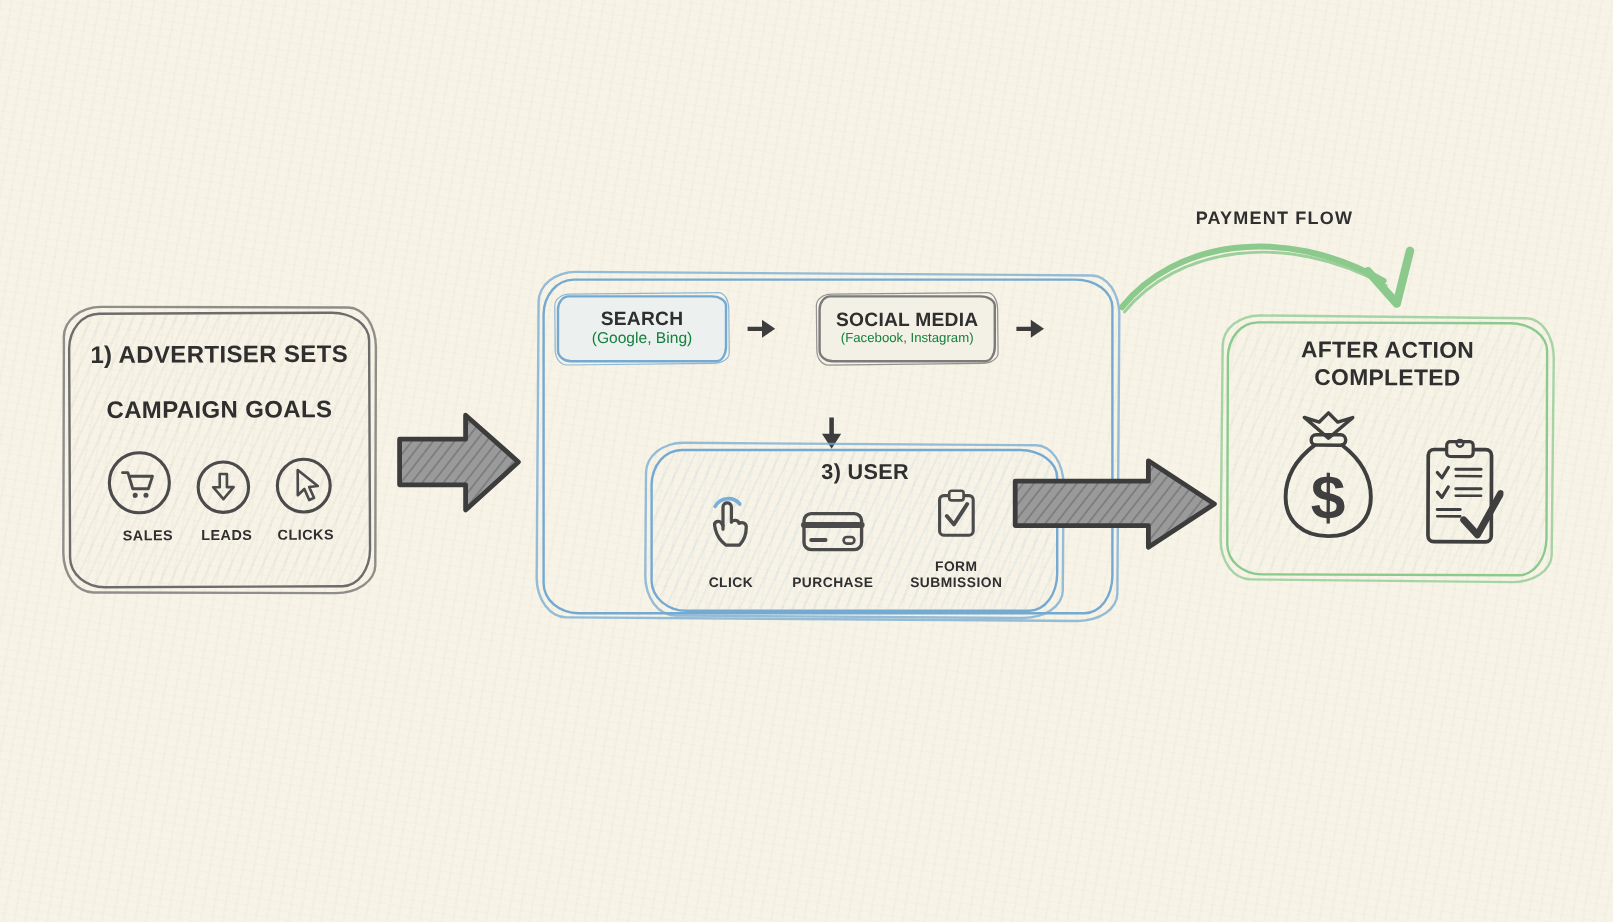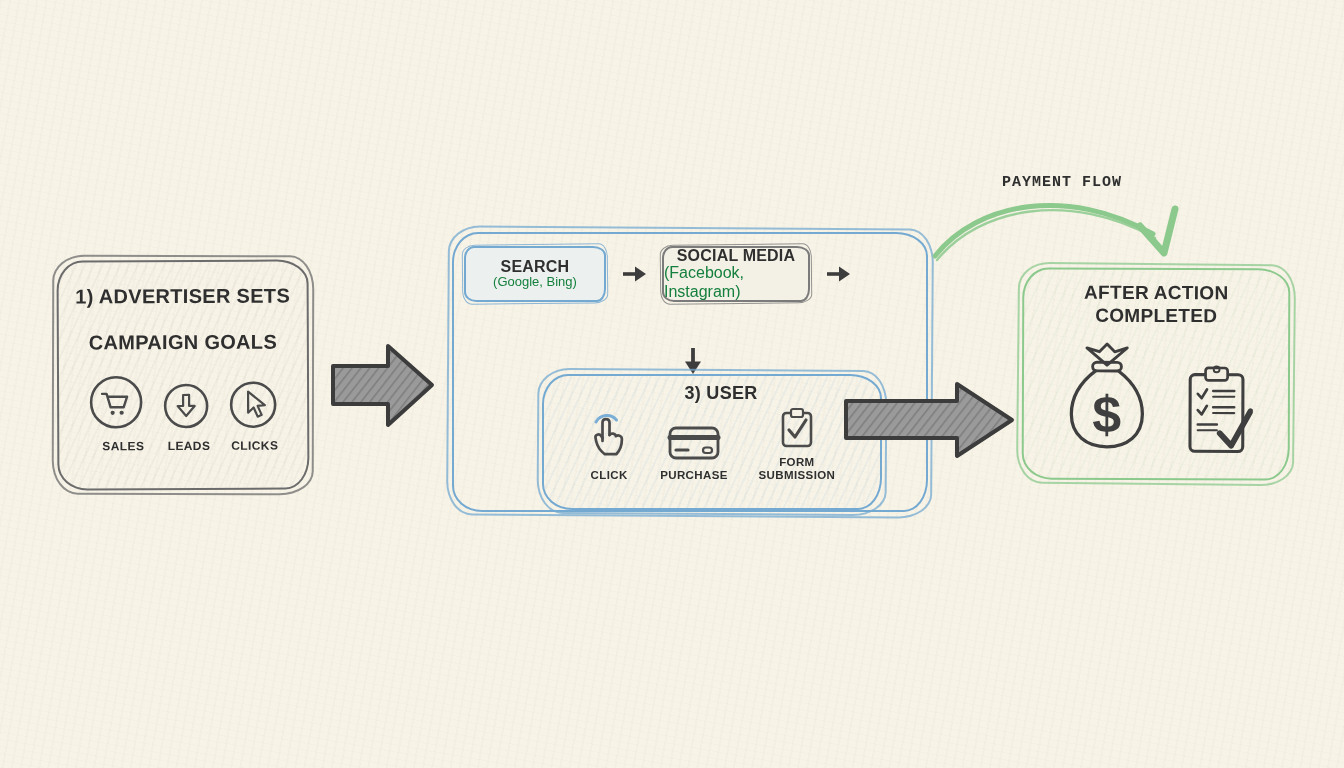--- a/index.html
+++ b/index.html
@@ -7,21 +7,21 @@
   body{
     position:relative;
     font-family:"Liberation Sans", sans-serif;
     background:
       repeating-linear-gradient(100deg, rgba(160,150,120,0.04) 0 2px, transparent 2px 9px),
       repeating-linear-gradient(10deg, rgba(160,150,120,0.03) 0 1px, transparent 1px 7px),
       #f7f3e7;
     color:#2f2f2f;
     overflow:hidden;
   }
-  .abs{ position:absolute;font-family:Liberation Mono, monospace; }
+  .abs{ position:absolute; }
   
   .sketch{
     position:absolute;
     border:2.6px solid var(--c,#6f6f6f);
     border-radius:26px 32px 24px 30px / 30px 24px 32px 26px;
   }
   .sketch::before{
     content:"";
     position:absolute; inset:-7px;
     border:2px solid var(--c,#6f6f6f);
@@ -62,33 +62,33 @@
   #arrow2{ left:843px; top:380px; width:174px; height:80px; }
 
   
   #box2{ left:452px; top:232px; width:476px; height:280px; --c:#74a9d2; }
   #box2 .title{ font-size:20px; margin:14px 0 0 18px; }
   .channels{ display:flex; align-items:center; gap:15px; margin:12px 8px 0 10px; }
   .channel{ height:56px; display:flex; flex-direction:column; justify-content:center; align-items:center; background:#eef1ee; }
   .channel .name{ font-size:16px; font-weight:bold; line-height:1.1; text-align:center; letter-spacing:.2px;}
   .channel .detail{ font-size:13px; font-weight:normal; color:#15803d; line-height:1.15; }
   #ch-search{ width:142px; --c:#74a9d2; background:#ecf0ef; }
-  #ch-social{ width:148px; --c:#7b7b7b; background:#f3f0e6; }
-  #ch-social .detail{ font-size:16px; }
+  #ch-social{ width:148px; --c:#7b7b7b; background:#f3f0e6;margin-left:20px; }
+  #ch-social .detail{ font-size:11px; }
   #ch-affiliate{ width:114px; --c:#7b7b7b; background:#e8eceb; }
   #ch-affiliate .name{ font-size:15px; }
   #down-arrow{ left:228px; top:112px; }
 
   
   #box3{ left:88px; top:140px; width:340px; height:136px; --c:#74a9d2;
          background:repeating-linear-gradient(115deg, rgba(116,169,210,0.09) 0 2px, transparent 2px 8px); }
   #box3 .title{ font-size:18px; }
   #box3 .t1{ margin-top:7px; }
   .actions{ display:flex; justify-content:center; align-items:flex-end; gap:26px; margin-top:2px; }
-  .action{ display:flex; flex-direction:column; align-items:center; justify-content:flex-end; gap:7px; }
+  .action{ display:flex; flex-direction:column; align-items:center; justify-content:flex-end; gap:18px; }
   .action .small-label{ font-size:11.5px; line-height:1.15; max-width:86px; }
 
   
   #box4{ left:1022px; top:268px; width:268px; height:212px; --c:#8cc98d; transform:rotate(.2deg);
          background:repeating-linear-gradient(115deg, rgba(140,201,141,0.08) 0 2px, transparent 2px 9px); }
   #box4 .title{ font-size:19px; margin-top:12px; }
   #box4 .icons{ display:flex; justify-content:center; align-items:flex-end; gap:30px; margin-top:12px; }
 
   
   #payment-label{ left:992px; top:174px; width:140px; font-size:15px; font-weight:bold; letter-spacing:1px; text-align:center; }

